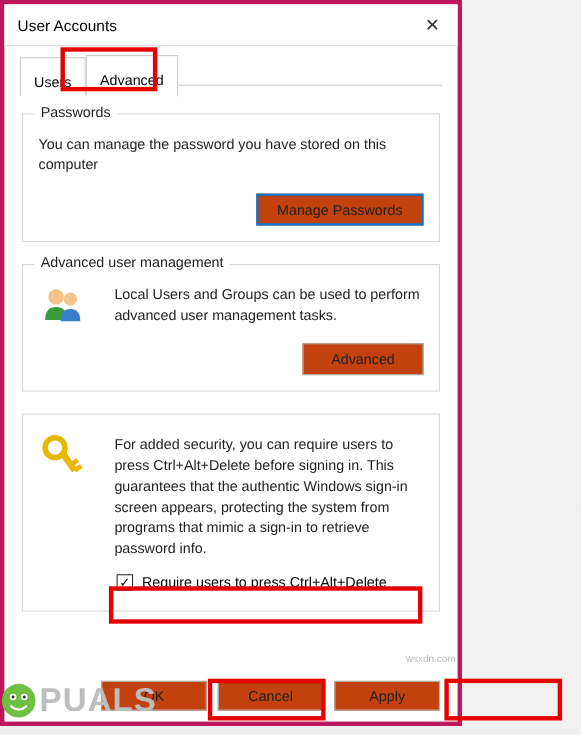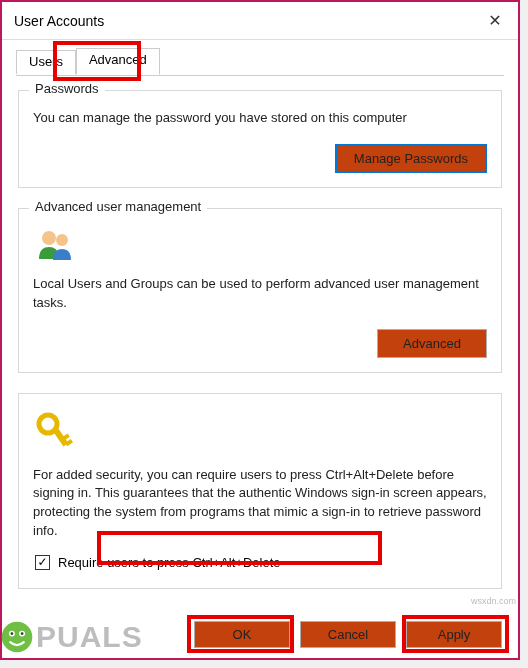--- a/index.html
+++ b/index.html
@@ -6,24 +6,24 @@
     body {
       font-family: "Segoe UI", Tahoma, sans-serif;
       font-size: 13px;
       background: #f0f0f0;
       width: 528px;
       height: 668px;
       overflow: hidden;
       position: relative;
     }
     .window {
-      width: 520px;
+      width: 420px;
       height: 660px;
       background: #ffffff;
-      border: 2px solid #be185d;
+      border: 4px solid #be185d;
       position: relative;
     }
     .titlebar {
       height: 38px;
       display: flex;
       align-items: center;
       justify-content: space-between;
       padding: 0 0 0 12px;
       border-bottom: 1px solid #ddd;
       background: #ffffff;
@@ -42,21 +42,21 @@
       font-family: Arial, sans-serif;
       color: #333;
       cursor: pointer;
     }
     .tabs {
       display: flex;
       padding: 8px 10px 0 14px;
       position: relative;
     }
     .tab {
-      padding: 3px 12px 5px 12px;
+      padding: 14px 12px 5px 12px;
       border: 1px solid #ccc;
       border-bottom: none;
       background: #fff;
       font-size: 13px;
       position: relative;
       z-index: 2;
       cursor: pointer;
     }
     .tab.inactive {
       background: #fff;
@@ -96,22 +96,21 @@
       color: #222;
     }
     .groupbox-text {
       font-size: 13px;
       color: #222;
       line-height: 1.45;
       margin-bottom: 16px;
     }
     .group-row {
       display: flex;
-      gap: 12px;
-      flex-direction: column;
+      gap: 25px;
     }
     .icon-col {
       width: 44px;
       flex-shrink: 0;
       display: flex;
       justify-content: center;
     }
     .text-col {
       flex: 1;
     }

